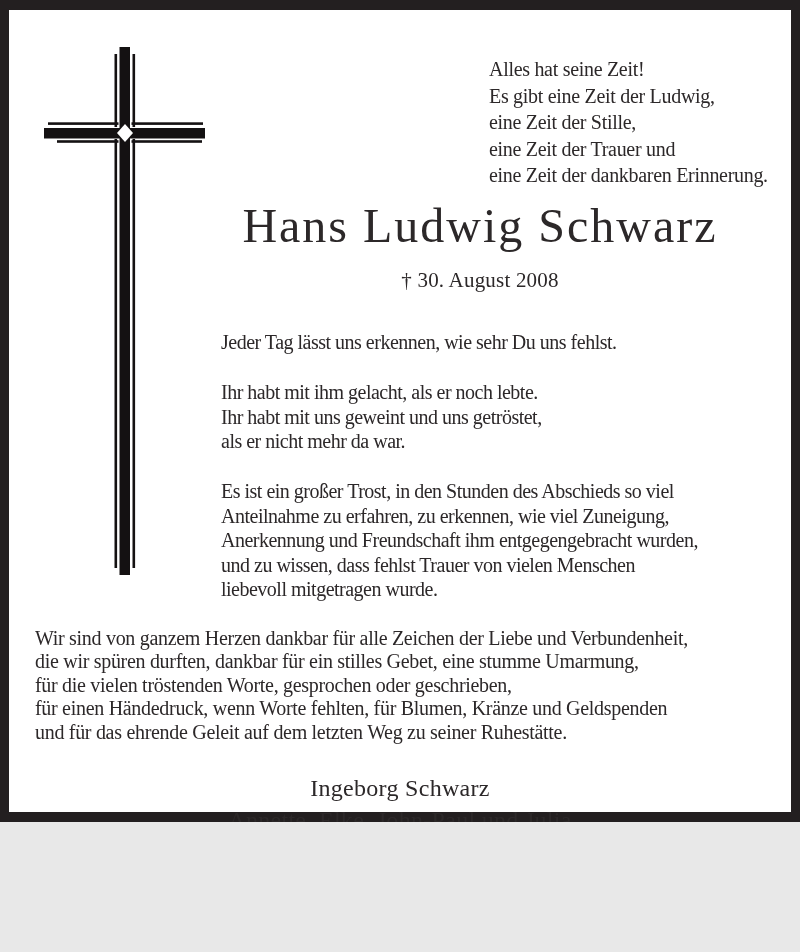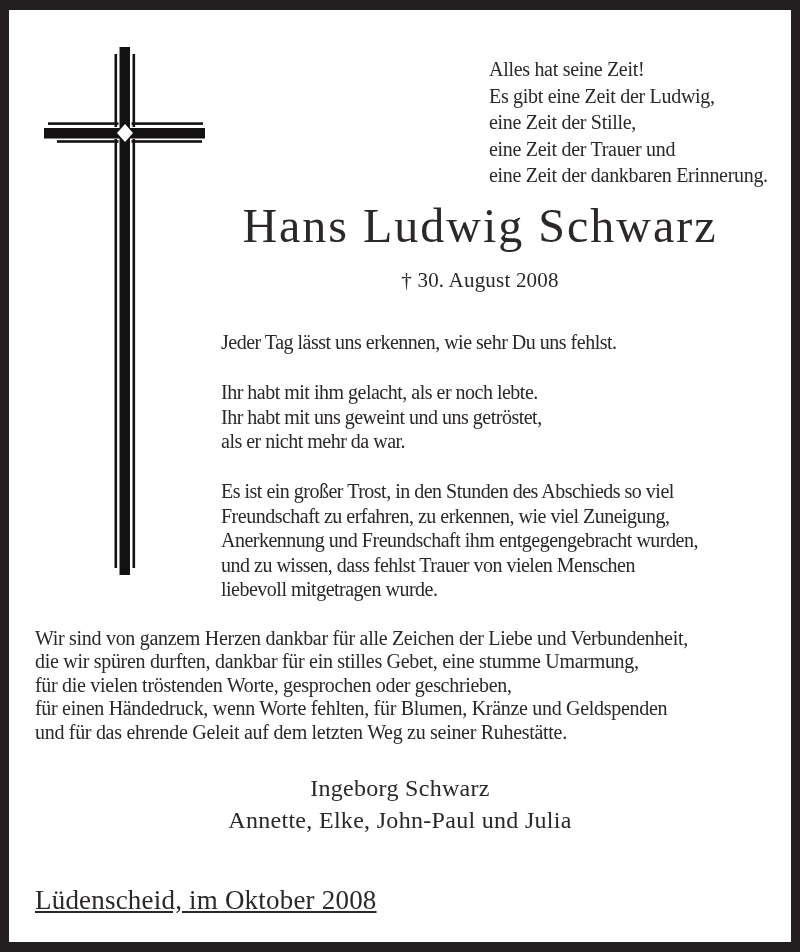--- a/index.html
+++ b/index.html
@@ -1,19 +1,19 @@
 <!DOCTYPE html>
 <html><head>
 <meta charset="utf-8">
 <style>
   html, body { margin: 0; padding: 0; background: #e8e8e8; }
   .page {
     position: relative;
     width: 800px;
-    height: 952px;
+    height: 822px;
     background: #231f20;
     font-family: "Liberation Serif", "DejaVu Serif", serif;
     color: #2c2829;
     overflow: hidden;
   }
   .inner {
     position: absolute;
     left: 9px; top: 10px; right: 9px; bottom: 10px;
     background: #ffffff;
   }
@@ -126,21 +126,21 @@
     <p class="stanza">
       <span>Jeder Tag lässt uns erkennen, wie sehr Du uns fehlst.</span>
     </p>
     <p class="stanza">
       <span style="display:block">Ihr habt mit ihm gelacht, als er noch lebte.</span>
       <span style="display:block">Ihr habt mit uns geweint und uns getröstet,</span>
       <span style="display:block">als er nicht mehr da war.</span>
     </p>
     <p class="stanza">
       <span style="display:block">Es ist ein großer Trost, in den Stunden des Abschieds so viel</span>
-      <span style="display:block">Freundschaft zu erfahren, zu erkennen, wie viel Zuneigung,</span>
+      <span style="display:block">Anteilnahme zu erfahren, zu erkennen, wie viel Zuneigung,</span>
       <span style="display:block">Anerkennung und Freundschaft ihm entgegengebracht wurden,</span>
       <span style="display:block">und zu wissen, dass fehlst Trauer von vielen Menschen</span>
       <span style="display:block">liebevoll mitgetragen wurde.</span>
     </p>
   </div>
 
   <div class="thanks">
     <div>Wir sind von ganzem Herzen dankbar für alle Zeichen der Liebe und Verbundenheit,</div>
     <div>die wir spüren durften, dankbar für ein stilles Gebet, eine stumme Umarmung,</div>
     <div>für die vielen tröstenden Worte, gesprochen oder geschrieben,</div>

